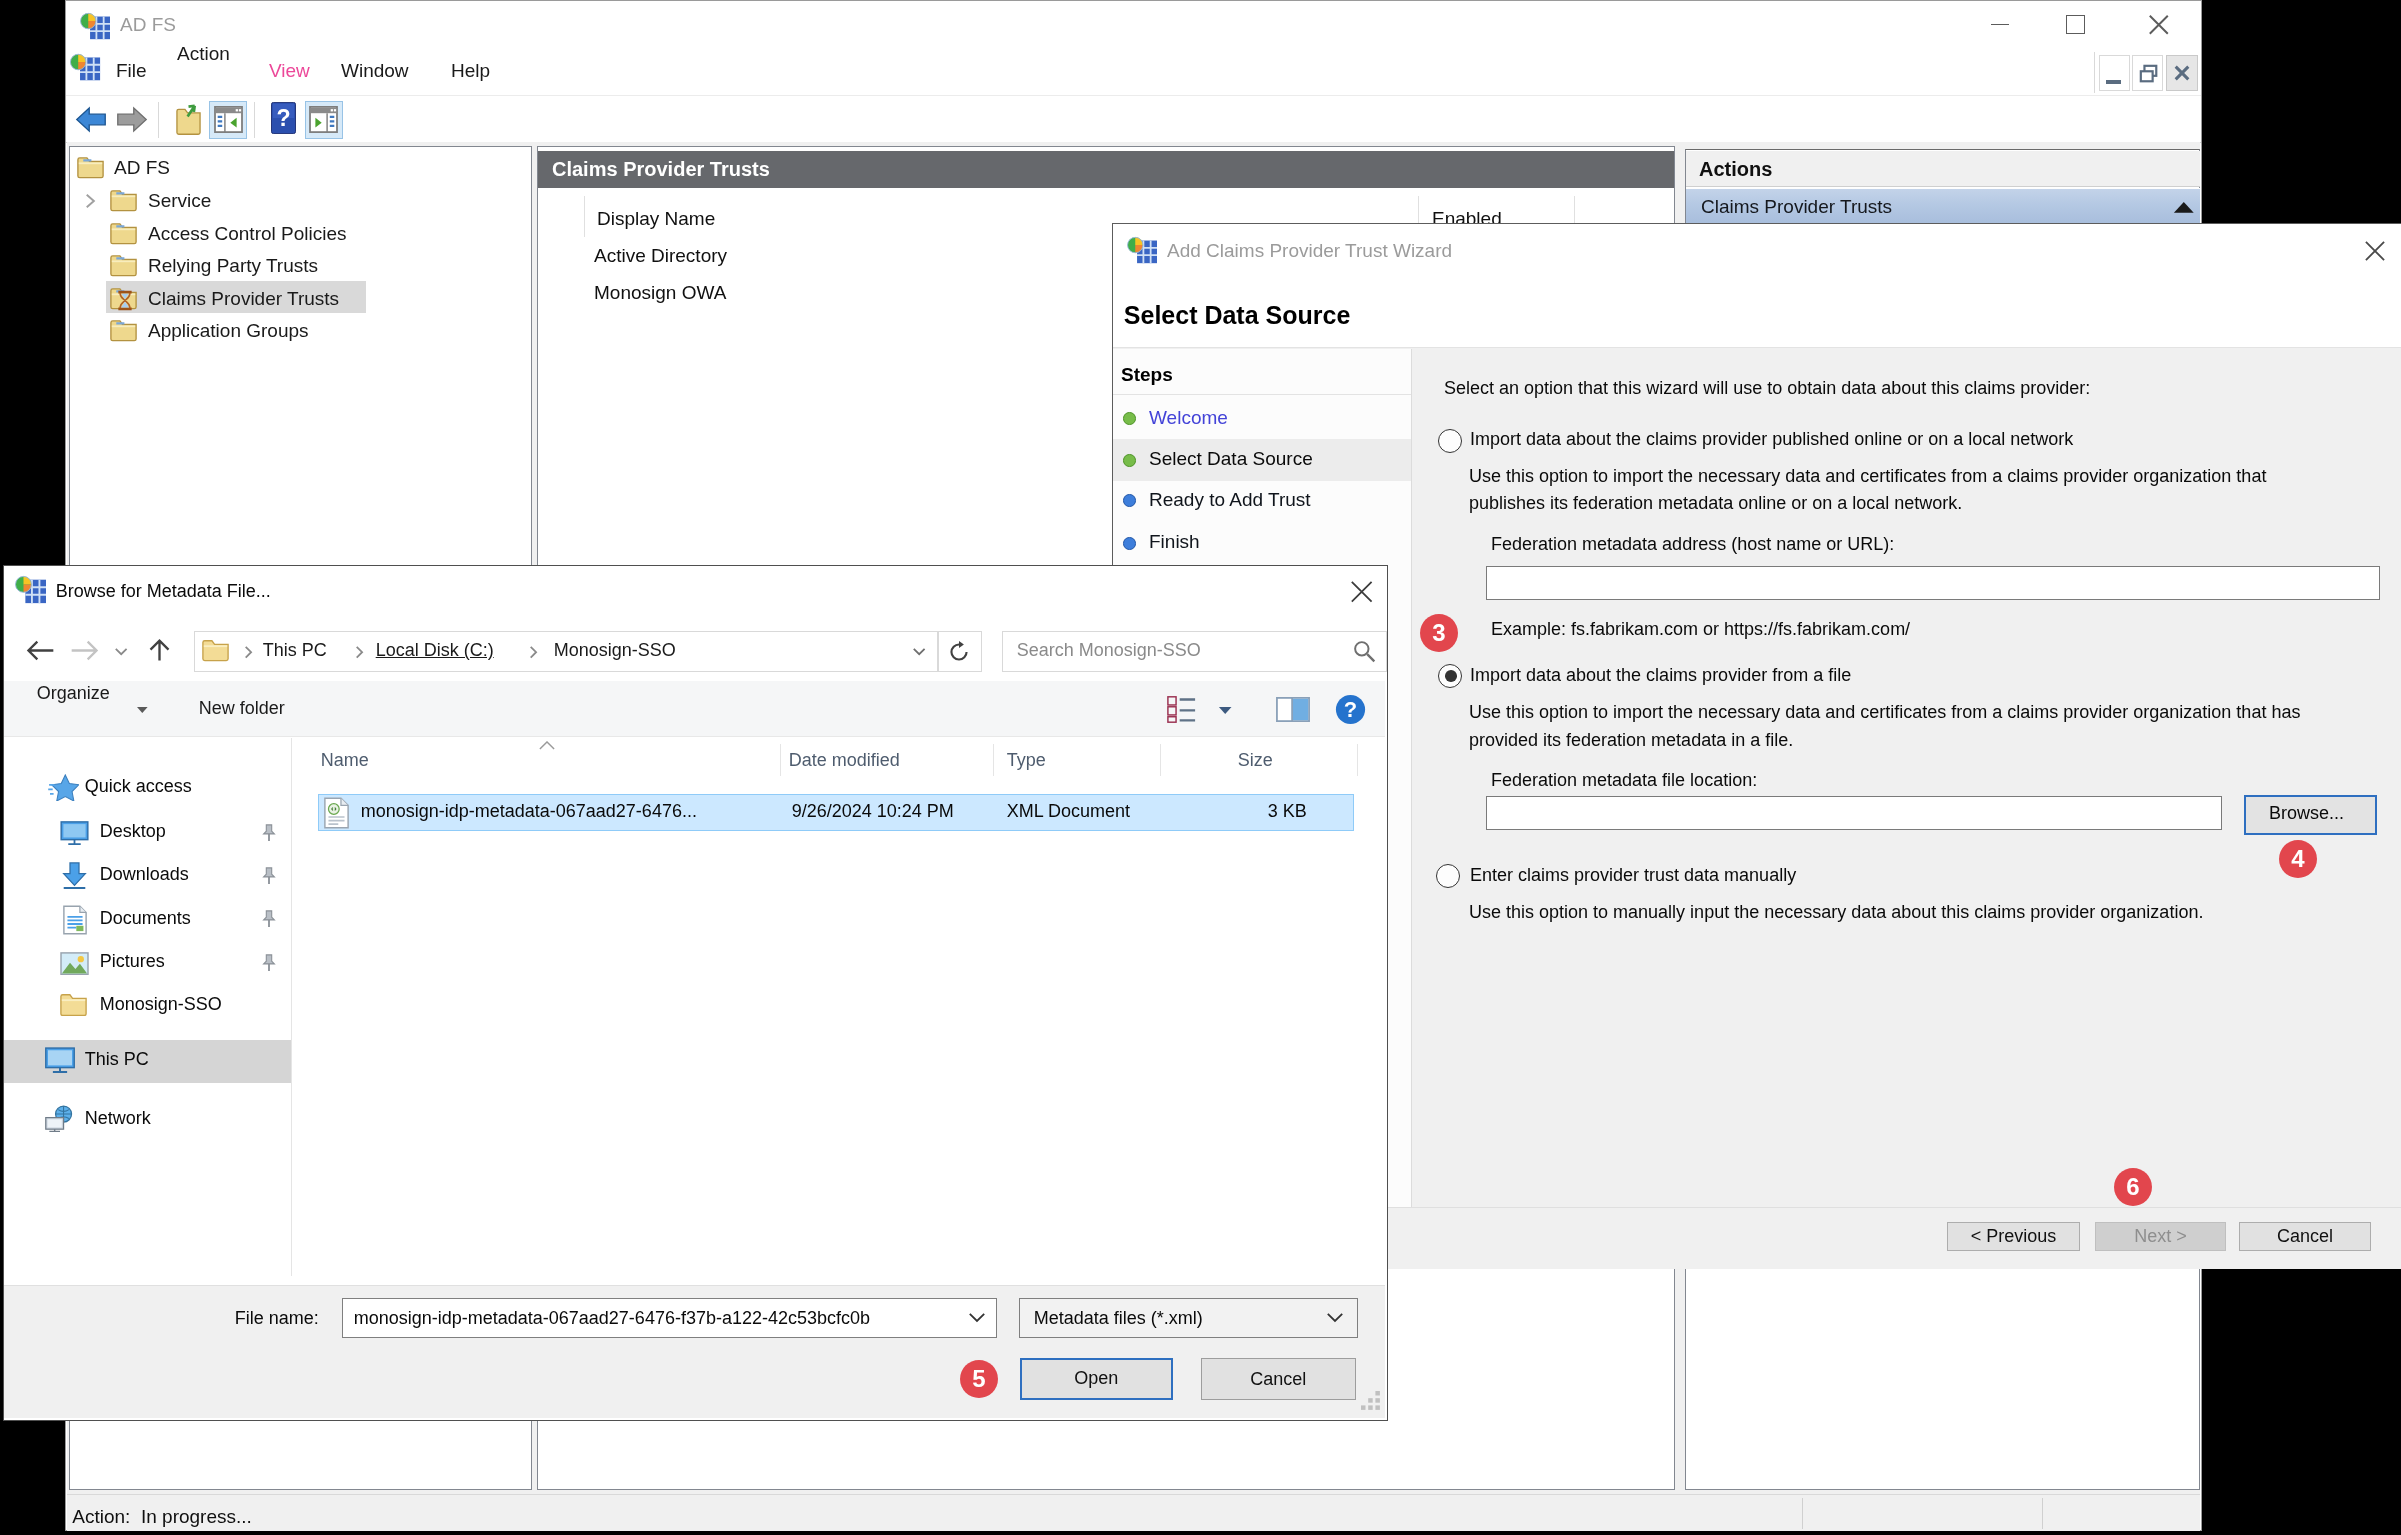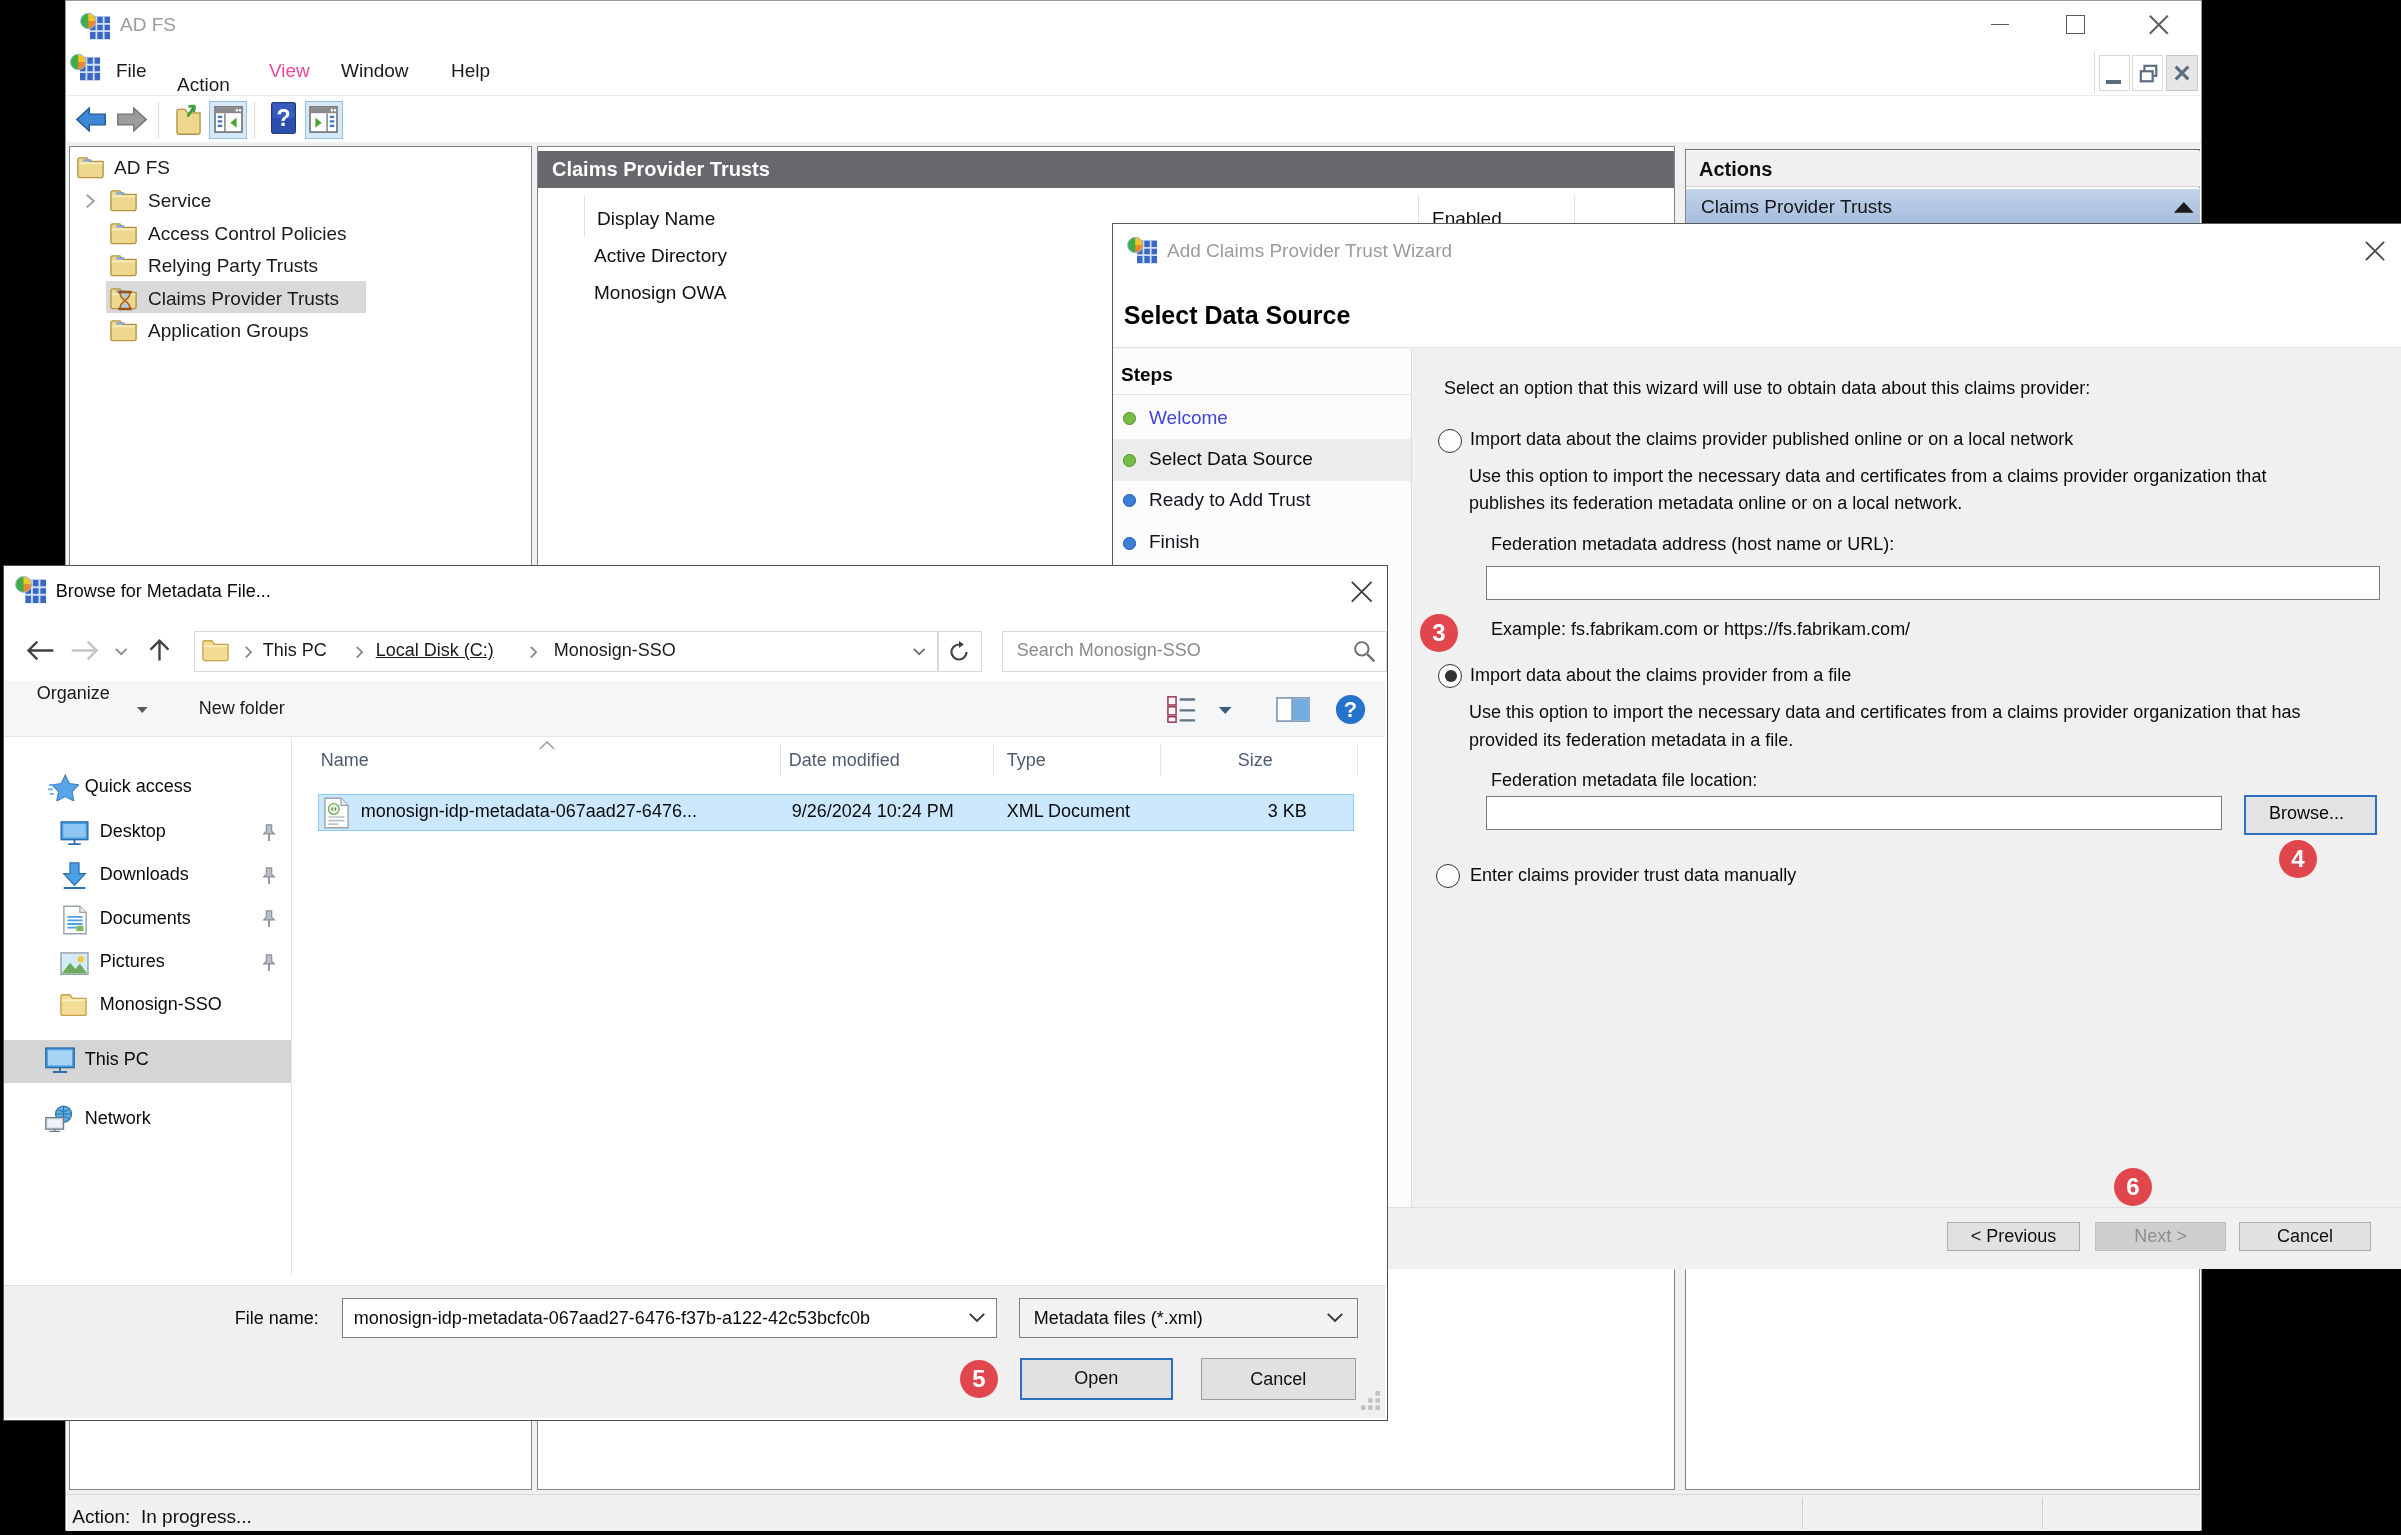--- a/index.html
+++ b/index.html
@@ -17,21 +17,21 @@
 <div id="mainwin" style="left:65px;top:0;width:2137px;height:1531px;background:#fff;border:0.9px solid #9a9a9a;">
 
   <div class="nw" style="left:54px;top:12.6px;font-size:19px;color:#9b9b9b;">AD FS</div>
   <div style="left:1925px;top:22.5px;width:18px;height:1.8px;background:#5c5c5c;"></div>
   <div style="left:2000px;top:14.4px;width:19px;height:19px;border:1.8px solid #5c5c5c;"></div>
   <svg style="left:2082px;top:12.6px;" width="21.6" height="21.6" viewBox="0 0 24 24">
         <path d="M2 2 L22 22 M22 2 L2 22" stroke="#5c5c5c" stroke-width="2.2"></path>
       </svg>
 
   <div class="nw" style="left:50px;top:59px;font-size:19px;color:#1a1a1a;">File</div>
-  <div class="nw" style="left:111px;top:73px;font-size:19px;color:#1a1a1a;">Action</div>
+  <div class="nw" style="left:111px;top:42px;font-size:19px;color:#1a1a1a;">Action</div>
   <div class="nw" style="left:203px;top:59px;font-size:19px;color:#ec4899;">View</div>
   <div class="nw" style="left:275px;top:59px;font-size:19px;color:#1a1a1a;">Window</div>
   <div class="nw" style="left:385px;top:59px;font-size:19px;color:#1a1a1a;">Help</div>
   <div style="left:0;top:94px;width:2135px;height:0.9px;background:#ececec;"></div>
 
   <div style="left:2028px;top:51px;width:0.9px;height:41px;background:#d9d9d9;"></div>
   <div style="left:2033px;top:54px;width:31px;height:36px;border:0.9px solid #d9d9d9;background:#fff;"></div>
   <div style="left:2040px;top:79px;width:15.3px;height:3.6px;background:#5a6c80;"></div>
   <div style="left:2066px;top:54px;width:31px;height:36px;border:0.9px solid #d9d9d9;background:#fff;"></div>
   <svg style="left:2073px;top:63px;" width="20" height="20" viewBox="0 0 22 22">
@@ -229,20 +229,21 @@
   <div class="nw" style="left:356px;top:478px;font-size:18px;color:#0a0a0a;">Use this option to import the necessary data and certificates from a claims provider organization that has</div>
   <div class="nw" style="left:356px;top:506px;font-size:18px;color:#0a0a0a;">provided its federation metadata in a file.</div>
 
   <div class="nw" style="left:378px;top:546px;font-size:18px;color:#0a0a0a;">Federation metadata file location:</div>
   <div style="left:373px;top:572px;width:736px;height:34px;background:#fff;border:0.9px solid #7a7a7a;"></div>
   <div style="left:1131px;top:571px;width:133px;height:40px;background:#e3e3e3;border:2.7px solid #2e6fc0;"></div>
   <div class="nw" style="left:1156px;top:579px;font-size:18px;color:#0a0a0a;">Browse...</div>
 
   <div style="left:323px;top:640px;width:24px;height:24px;border-radius:50%;border:1.8px solid #333;background:#fdfdfd;"></div>
   <div class="nw" style="left:357px;top:641px;font-size:18px;color:#0a0a0a;">Enter claims provider trust data manually</div>
+  <div class="nw" style="left:356px;top:678px;font-size:18px;color:#0a0a0a;">Use this option to manually input the necessary data about this claims provider organization.</div>
 
   <div style="left:0;top:983px;width:1289px;height:62px;background:#f0f0f0;border-top:0.9px solid #dfdfdf;"></div>
   <div style="left:834px;top:998px;width:133px;height:29px;background:#e1e1e1;border:0.9px solid #adadad;font-size:18px;text-align:center;line-height:27px;color:#111;">&lt; Previous</div>
   <div style="left:982px;top:998px;width:131px;height:29px;background:#cfcfcf;border:0.9px solid #bfbfbf;font-size:18px;text-align:center;line-height:27px;color:#8e8e8e;">Next &gt;</div>
   <div style="left:1126px;top:998px;width:132px;height:29px;background:#e1e1e1;border:0.9px solid #adadad;font-size:18px;text-align:center;line-height:27px;color:#111;">Cancel</div>
 </div>
 
 <div id="browse" style="left:2.7px;top:565px;width:1385px;height:856px;background:#fff;border:1.8px solid #4f4f4f;z-index:30;">
   <svg style="left:11.7px;top:9px;" width="32" height="30" viewBox="0 0 34 32">
         <rect x="11" y="5" width="22" height="25" fill="#3a66c4"></rect>

